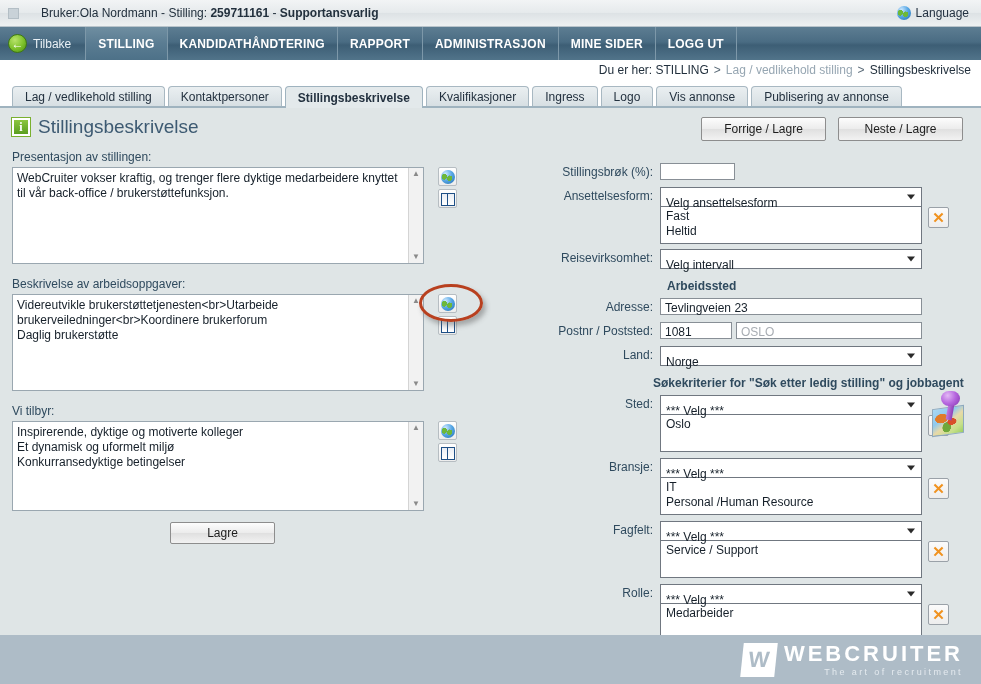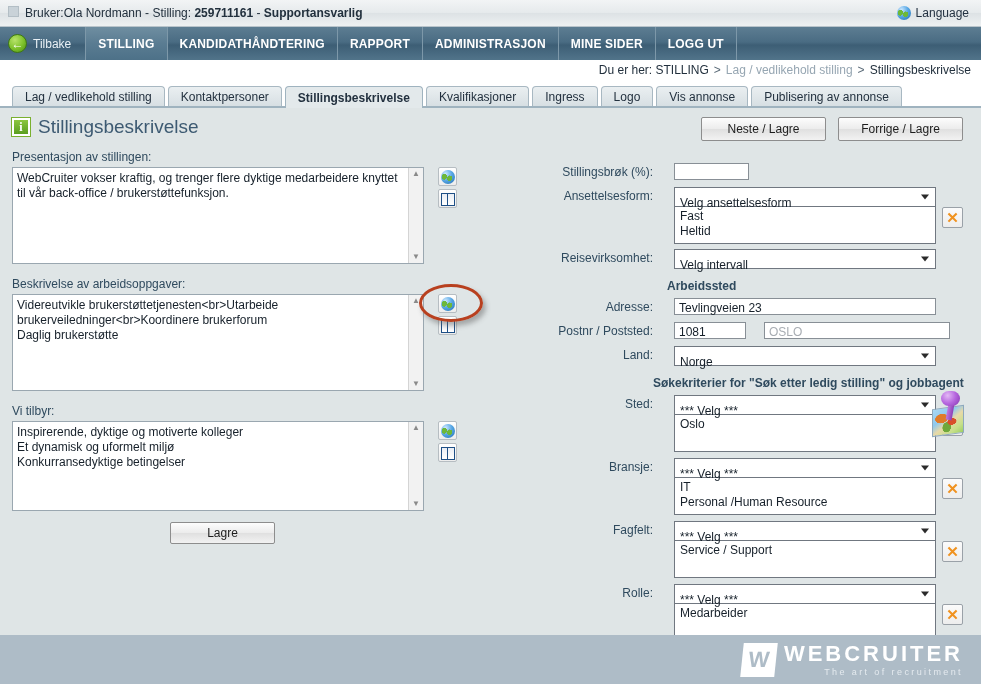--- a/index.html
+++ b/index.html
@@ -19,21 +19,21 @@
   }
 
   
   .userbar {
     position: absolute; left: 0; top: 0;
     width: 981px; height: 27px;
     background: linear-gradient(to bottom,#f2f4f5 0%, #e6eaec 48%, #dde2e5 52%, #eef1f2 100%);
     border-bottom: 1px solid #b9c4cb;
     display: flex; align-items: center;
   }
-  .userbar-left { display:flex; align-items:flex-start; padding-left: 8px; }
+  .userbar-left { display:flex; align-items:center; padding-left: 8px; gap: 16px; }
   .user-sq {
     width: 11px; height: 11px; background: #c9d2d8;
     border: 1px solid #b3bec5; margin-right: 6px;
   }
   .user-text { font-size: 12px; color: #22303d; white-space: nowrap; }
   .user-text b { font-weight: bold; }
   .userbar-right {
     margin-left: auto; display: flex; align-items: center;
     padding-right: 12px; gap: 5px;
   }
@@ -205,21 +205,21 @@
     left: 419px; top: 176px;
     width: 64px; height: 38px;
     border: 3px solid #b8401f;
     border-radius: 50%;
     box-shadow: 3px 4px 5px rgba(90,90,90,.45);
     pointer-events: none;
   }
 
   
   .rightcol { position: absolute; left: 555px; top: 55px; width: 415px; }
-  .frow { display:flex; align-items:flex-start; margin-bottom: 5px; gap: 14px; }
+  .frow { display:flex; align-items:flex-start; margin-bottom: 5px; }
   .flabel {
     width: 105px; text-align: right; padding-right: 7px;
     font-size: 12px; color:#2f4a5e; line-height: 19px;
     white-space: nowrap;
   }
   .finput {
     height: 17px; border: 1px solid #888f96; background:#ffffff;
     font-size: 12px; color:#16202a; padding: 1px 4px; line-height: 17px;
   }
   .finput.small { width: 75px; }
@@ -398,22 +398,22 @@
   </div>
 
   <div class="content">
 
     <div class="page-title">
       <span class="info-icon">i</span>
       <span class="page-title-text">Stillingsbeskrivelse</span>
     </div>
 
     <div class="topbuttons">
+      <div class="btn btn-wide">Forrige / Lagre</div>
       <div class="btn btn-wide">Neste / Lagre</div>
-      <div class="btn btn-wide">Forrige / Lagre</div>
     </div>
 
     <div class="leftcol">
 
       <div>
         <div class="field-label">Presentasjon av stillingen:</div>
         <div class="ta-row">
           <div class="ta-wrap" style="height:97px">
             <div class="ta-text">WebCruiter vokser kraftig, og trenger flere dyktige medarbeidere knyttet til vår back-office / brukerstøttefunksjon.</div>
             <div class="scrollbar">

